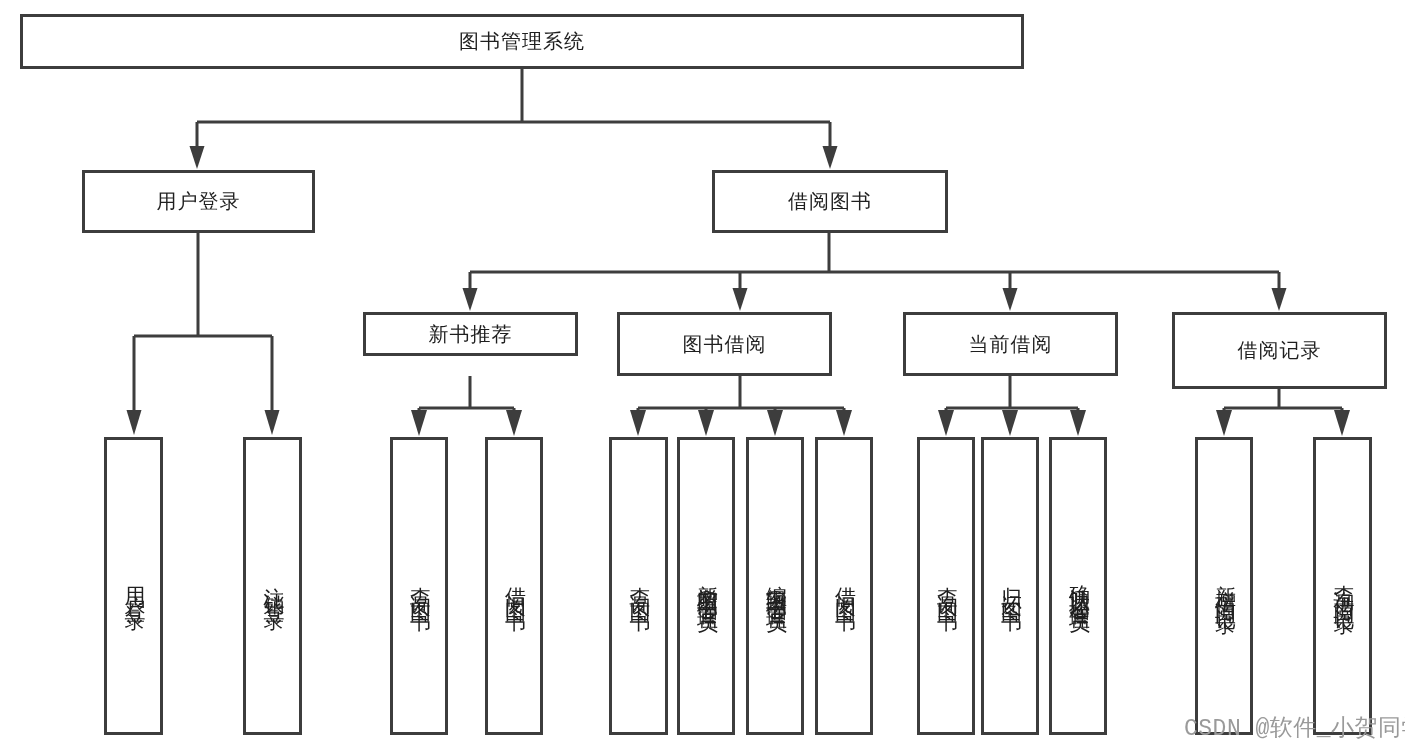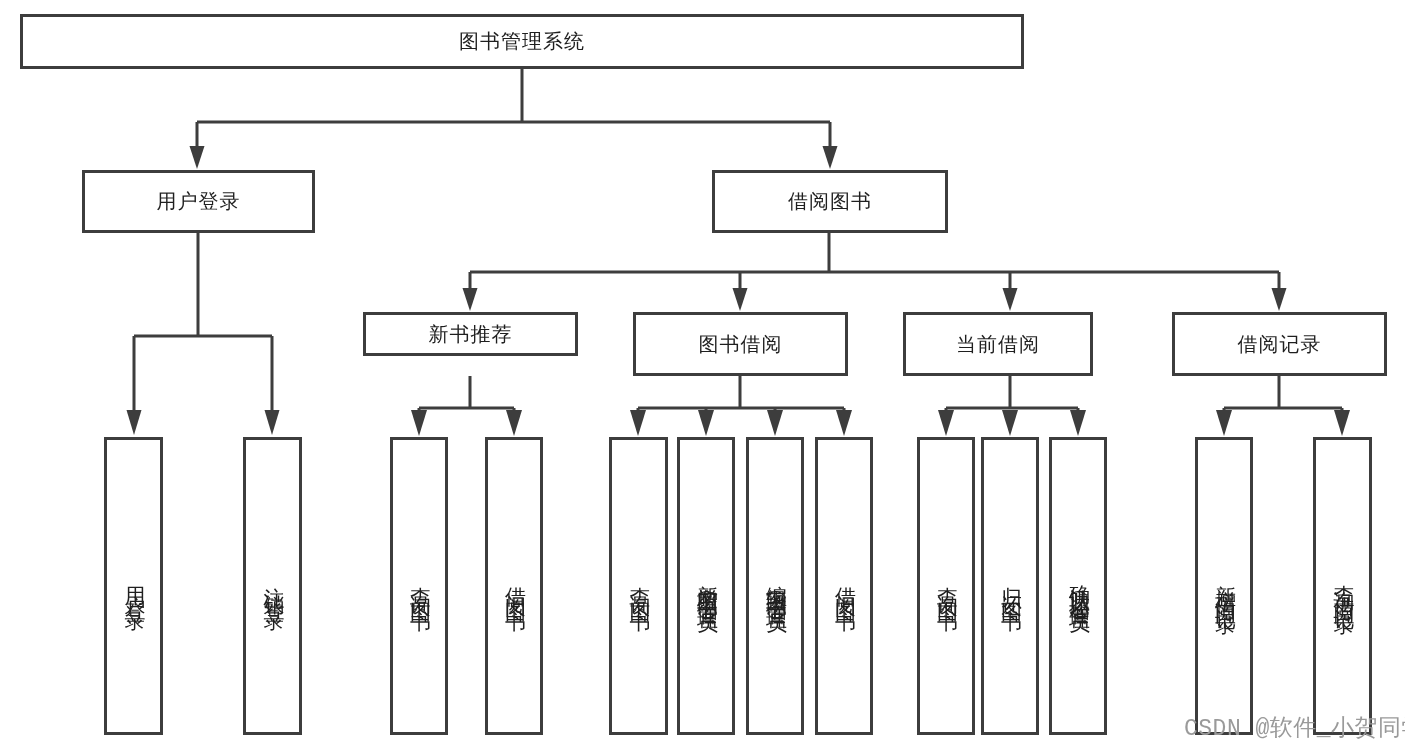--- a/index.html
+++ b/index.html
@@ -79,23 +79,23 @@
     <polygon points="1216,410 1232,410 1224,436"></polygon>
     <polygon points="1334,410 1350,410 1342,436"></polygon>
   </svg>
 
   <div class="node h-node" style="left:20px;top:14px;width:1004px;height:55px;">图书管理系统</div>
 
   <div class="node h-node" style="left:82px;top:170px;width:233px;height:63px;">用户登录</div>
   <div class="node h-node" style="left:712px;top:170px;width:236px;height:63px;">借阅图书</div>
 
   <div class="node h-node" style="left:363px;top:312px;width:215px;height:44px;">新书推荐</div>
-  <div class="node h-node" style="left:633px;top:312px;width:215px;height:64px;">图书借阅</div>
-  <div class="node h-node" style="left:903px;top:312px;width:190px;height:64px;">当前借阅</div>
-  <div class="node h-node" style="left:1172px;top:312px;width:215px;height:64px;">借阅记录</div>
+  <div class="node h-node" style="left:617px;top:312px;width:215px;height:64px;">图书借阅</div>
+  <div class="node h-node" style="left:903px;top:312px;width:215px;height:64px;">当前借阅</div>
+  <div class="node h-node" style="left:1172px;top:312px;width:215px;height:77px;">借阅记录</div>
 
   <div class="node v-node" style="left:104px;top:437px;width:59px;height:298px;">用户登录</div>
   <div class="node v-node" style="left:243px;top:437px;width:59px;height:298px;">注销登录</div>
 
   <div class="node v-node" style="left:390px;top:437px;width:58px;height:298px;">查询图书</div>
   <div class="node v-node" style="left:485px;top:437px;width:58px;height:298px;">借阅图书</div>
 
   <div class="node v-node" style="left:609px;top:437px;width:59px;height:298px;">查询图书</div>
   <div class="node v-node" style="left:677px;top:437px;width:58px;height:298px;letter-spacing:4px;">新增图书（管理员）</div>
   <div class="node v-node" style="left:746px;top:437px;width:58px;height:298px;letter-spacing:4px;">编辑图书（管理员）</div>

